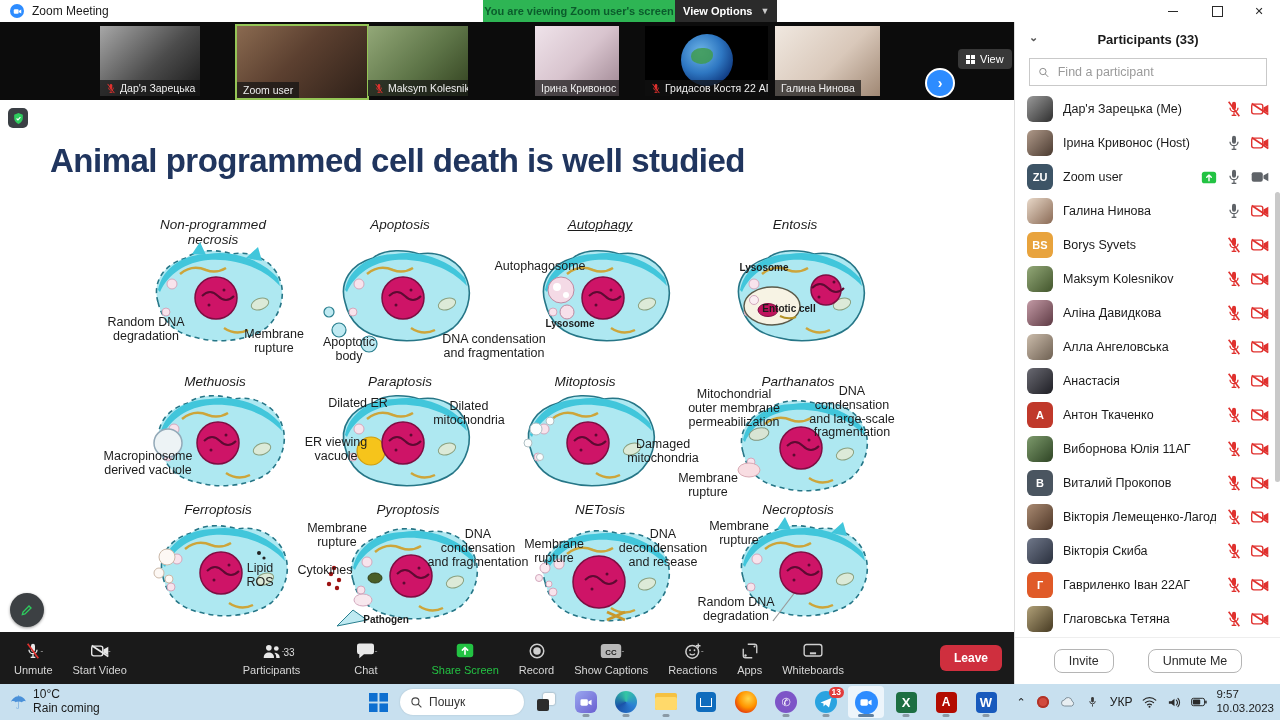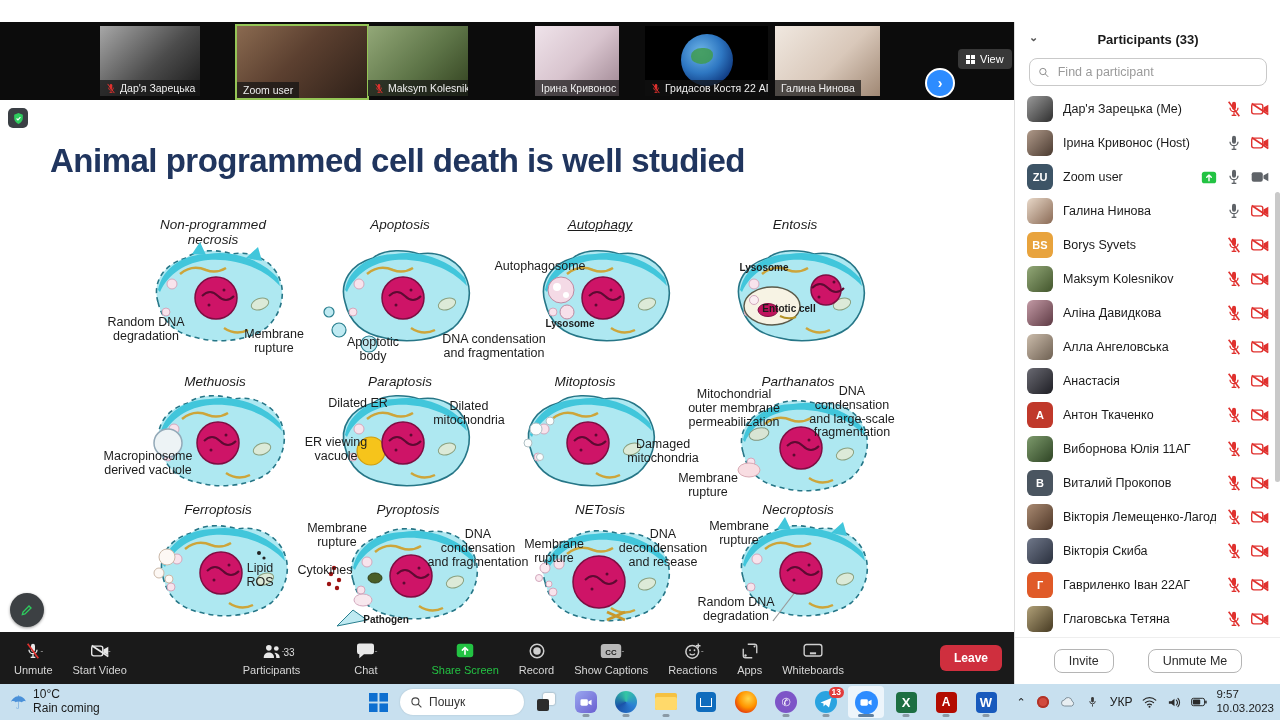--- a/index.html
+++ b/index.html
@@ -63,21 +63,21 @@
   .tb-btn.green{color:#23c343;}
   #leave-btn{margin-left:auto;margin-right:12px;background:#cf2f3e;color:#fff;font-size:12px;font-weight:bold;
              border-radius:6px;padding:6px 14px;}
   .sp1{width:4px;} .sp2{flex:0 0 96px;} .sp3{flex:0 0 34px;}
   
   #panel{left:1014px;top:22px;width:266px;height:662px;background:#fff;border-left:1px solid #ddd;
          display:flex;flex-direction:column;}
   #panel-header{position:relative;height:34px;display:flex;align-items:center;justify-content:center;
                 font-size:13px;font-weight:bold;color:#1a1a1a;}
   #panel-collapse{position:absolute;left:14px;top:9px;color:#555;font-size:11px;}
-  #panel-search{margin:2px 14px 6px;height:26px;border:1px solid #c9c9c9;border-radius:8px;background:#fff;
+  #panel-search{margin:2px 14px 6px;height:26px;border:1px solid #c9c9c9;border-radius:0;background:#fff;
                 display:flex;align-items:center;gap:6px;padding:0 8px;}
   #panel-search input{border:none;outline:none;font-size:12.5px;color:#333;width:100%;
                       font-family:"Liberation Sans",sans-serif;}
   #panel-search input::placeholder{color:#9a9a9a;}
   #plist{flex:1;overflow:hidden;position:relative;}
   .prow{height:34px;display:flex;align-items:center;padding:0 12px;gap:10px;}
   .pavatar{width:26px;height:26px;border-radius:6px;flex:0 0 26px;display:flex;align-items:center;justify-content:center;
            color:#fff;font-size:11px;font-weight:bold;}
   .pname{flex:1;font-size:12.5px;color:#1a1a1a;white-space:nowrap;overflow:hidden;}
   .picons{display:flex;align-items:center;gap:9px;}
@@ -100,20 +100,41 @@
   #tray{position:absolute;right:6px;top:0;height:36px;display:flex;align-items:center;gap:9px;font-size:12px;color:#1a1a1a;}
   #clock{text-align:left;font-size:11.5px;line-height:1.2;color:#1a1a1a;}
   .ic16{width:16px;height:16px;display:flex;align-items:center;justify-content:center;}
   svg{display:block;}
 </style>
 </head>
 <body>
 
 <div id="app">
 
+  <div id="titlebar" class="abs">
+    <div id="zoom-logo" class="abs">
+      <svg width="9" height="9" viewBox="0 0 24 24">
+          <rect x="2" y="6" width="13" height="12" rx="3" fill="#fff"></rect>
+          <path d="M16 10l6-3.5v11L16 14z" fill="#fff"></path>
+        </svg>
+    </div>
+    <div id="win-title" class="abs">Zoom Meeting</div>
+    <div id="share-banner" class="abs">You are viewing Zoom user's screen</div>
+    <div id="view-options" class="abs">
+      <span>View Options</span>
+        <span class="chev">▼</span>
+    </div>
+    <div id="ctl-min" class="winctl abs" style="left:1160px">
+        <div></div>
+      </div>
+    <div id="ctl-max" class="winctl abs" style="left:1204px">
+        <div></div>
+      </div>
+    <div id="ctl-close" class="winctl abs" style="left:1246px">✕</div>
+  </div>
 
   <div id="video-strip" class="abs">
     <div id="next-page" class="abs">›</div>
     <div id="view-btn" class="abs">
       <span class="grid-ic">
           <div></div>
           <div></div>
           <div></div>
           <div></div>
         </span>
@@ -222,21 +243,21 @@
             <circle cx="38" cy="72" r="4" fill="#f8e3ec" stroke="#d3a8bd"></circle>
             <circle cx="24" cy="90" r="7" fill="#bfeaf2" stroke="#2a7f8f" stroke-width="1.2"></circle>
             <circle cx="54" cy="104" r="8" fill="#bfeaf2" stroke="#2a7f8f" stroke-width="1.2"></circle>
             <circle cx="14" cy="72" r="5" fill="#bfeaf2" stroke="#2a7f8f" stroke-width="1.2"></circle>
             <circle cx="88" cy="58" r="21" fill="#ce1467" stroke="#7e0d42" stroke-width="1.5"></circle>
             <path d="M76,56 q8,-8 16,0 q8,8 16,0" stroke="#5e0a32" stroke-width="2" fill="none" transform="translate(-2,0)"></path>
             <circle cx="81" cy="65" r="1.5" fill="#5e0a32"></circle>
             <circle cx="96" cy="50" r="1.5" fill="#5e0a32"></circle>
           </svg>
         </div>
-        <div class="dg-label" style="left: 318px; top: 236px; width: 62px; margin-left: 24px;">Apoptotic
+        <div class="dg-label" style="left: 318px; top: 236px; width: 62px;">Apoptotic
 body</div>
         <div class="dg-label" style="left: 438px; top: 233px; width: 112px;">DNA condensation
 and fragmentation</div>
         <div class="dg-title" style="left: 515px; top: 118px; width: 170px; text-decoration: underline;">Autophagy</div>
         <div class="dg-cell" style="left: 515px; top: 140px;">
           <svg width="170" height="120" viewBox="0 0 170 120">
             <path d="M30,62 C24,42 36,24 58,18 C70,8 92,10 104,14 C126,10 146,22 152,40 C158,56 152,76 138,88 C122,100 92,104 70,98 C46,94 34,80 30,62 Z" fill="#aee8f1" stroke="#267687" stroke-width="1.6"></path>
             <path d="M30,50 C34,28 56,14 80,14 C106,10 134,20 150,38 L152,46 C134,26 104,18 80,20 C58,22 40,34 32,52 Z" fill="#41c6db"></path>
             <path d="M52,34 q12,-10 26,-4 q10,4 20,-2" stroke="#cda53a" stroke-width="2.5" fill="none"></path>
             <path d="M96,88 q12,8 24,2" stroke="#cda53a" stroke-width="2.5" fill="none"></path>

